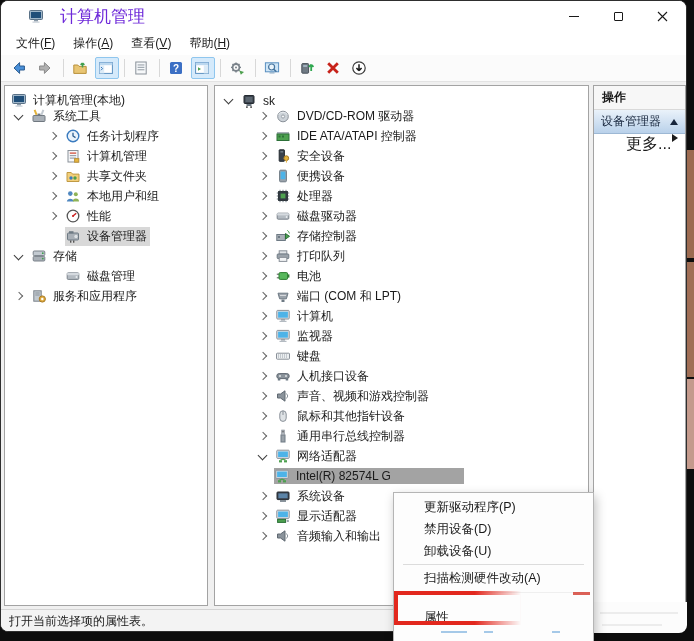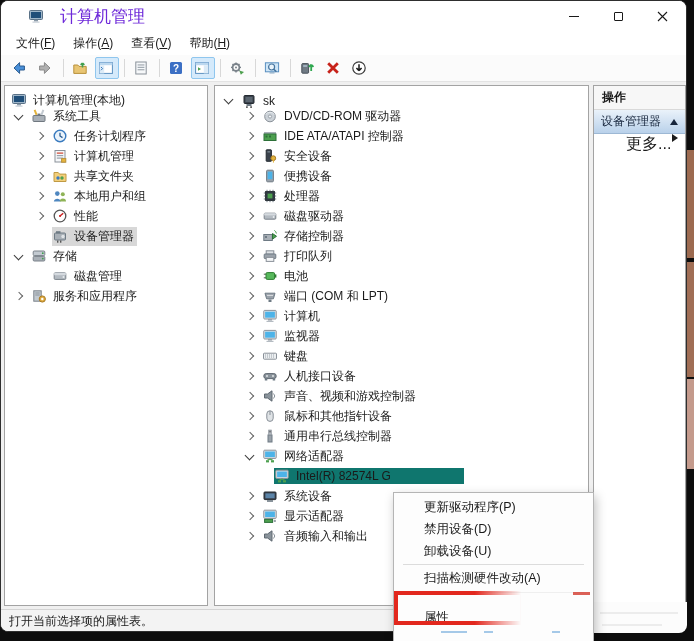--- a/index.html
+++ b/index.html
@@ -42,31 +42,31 @@
   #main{position:absolute;left:0;top:81px;right:0;height:527px;background:#f0f0f0;}
   .panel{position:absolute;background:#fff;border:1px solid #a3a3a3;overflow:hidden;}
   #leftpanel{left:3px;top:3px;width:204px;height:521px;}
   #centerpanel{left:213px;top:3px;width:375px;height:521px;}
   #rightpanel{left:592px;top:3px;width:93px;height:521px;}
 
   
   .trow{display:flex;align-items:center;height:20px;padding-left:6px;cursor:default;white-space:nowrap;}
   .trow .lbl{font-size:12px;color:#1a1a1a;padding:1px 3px;}
   .item{display:flex;align-items:center;}
-  .lv1{padding-left:27px;}
+  .lv1{padding-left:40px;}
   .lv2noslot{padding-left:59px;}
   .chev{width:16px;height:16px;flex:none;position:relative;margin-right:4px;}
   .chev.c-col::before{content:"";position:absolute;left:5px;top:4.5px;width:5px;height:5px;
     border-right:1.5px solid #646464;border-bottom:1.5px solid #646464;transform:rotate(-45deg);}
   .chev.c-exp::before{content:"";position:absolute;left:4px;top:3.5px;width:6px;height:6px;
     border-right:1.5px solid #3c3c3c;border-bottom:1.5px solid #3c3c3c;transform:rotate(45deg);}
   .ic{width:16px;height:16px;flex:none;margin-right:3px;}
   .ic svg{display:block;}
   .sel-gray .item{background:#d8d8d8;}
-  .sel-blue .item{background:#0f766e;padding-right:70px;}
+  .sel-blue .item{background:#a3a3a3;padding-right:70px;}
 
   
   #rightpanel .hdr{height:24px;display:flex;align-items:center;padding-left:8px;
     font-size:12px;font-weight:bold;color:#1a1a1a;background:#f7f7f7;border-bottom:1px solid #d9d9d9;}
   .actrow{height:24px;display:flex;align-items:center;padding:0 7px;
     background:linear-gradient(#eaf2fa,#b9d1ea);border-bottom:1px solid #9db8d4;font-size:12px;color:#16253c;}
   .actrow .sp{flex:1;}
   .tri-up{width:0;height:0;border-left:4px solid transparent;border-right:4px solid transparent;border-bottom:6px solid #16253c;}
   .morerow{height:24px;display:flex;padding:0 7px 0 32px;font-size:16px;color:#1a1a1a;}
   .morerow .sp{flex:1;}

